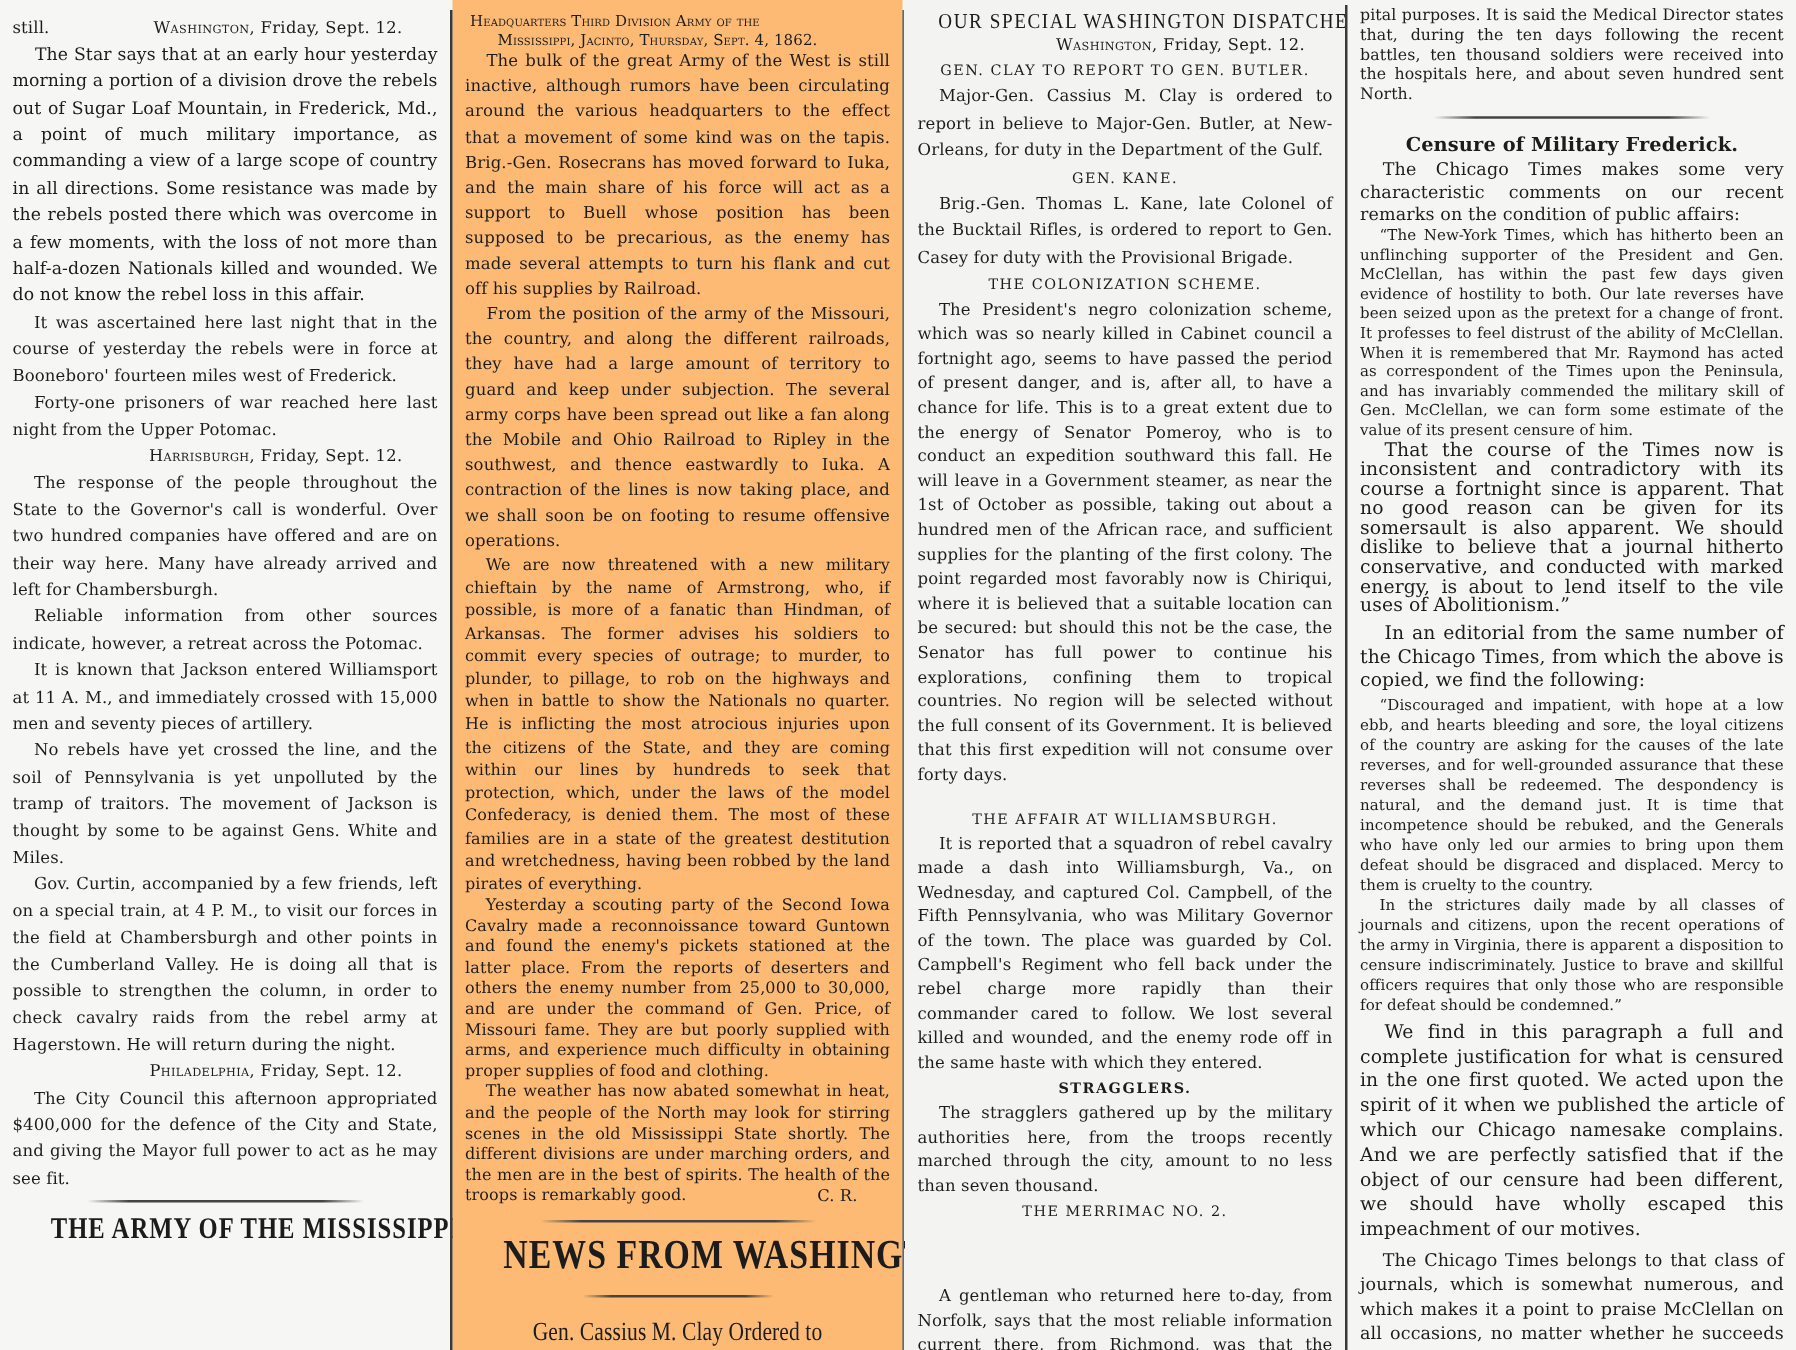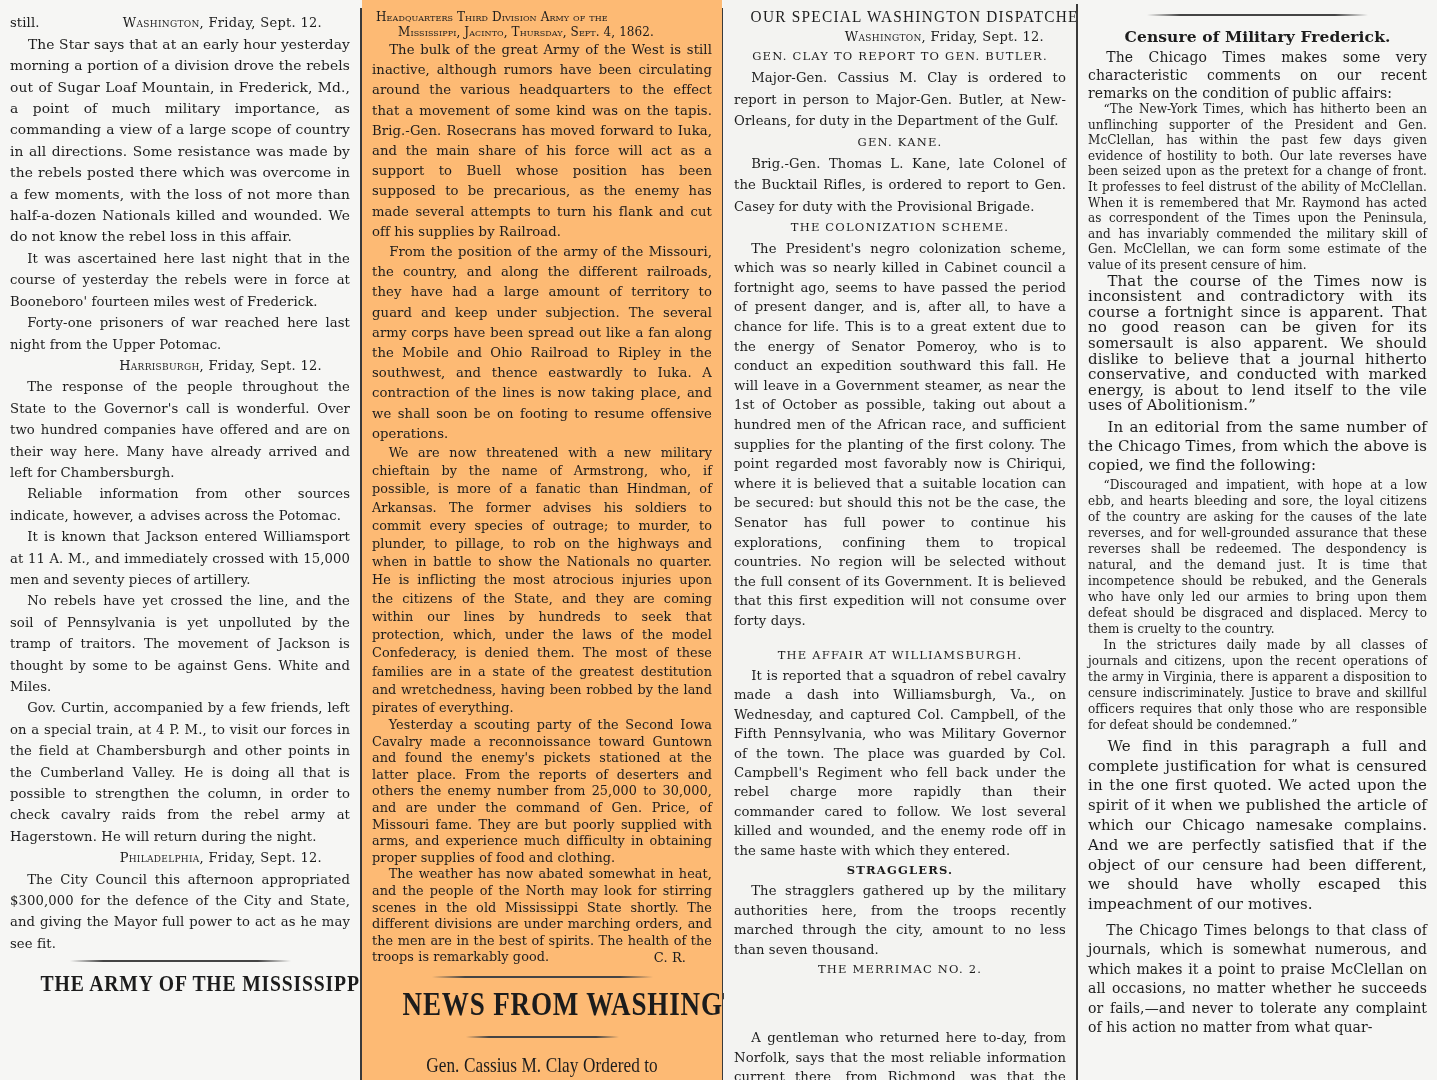--- a/index.html
+++ b/index.html
@@ -46,26 +46,26 @@
 <div class="page">
 
   <div class="col col1" style="padding-top:12px;">
     <p class="noindent">still.</p>
     <div class="dateline" style="margin-top:-21px;"><span class="sc">Washington</span><span>, Friday, Sept. 12.</span></div>
     <p style="font-size:13.8px;">The Star says that at an early hour yesterday morning a portion of a division drove the rebels out of Sugar Loaf Mountain, in Frederick, Md., a point of much military importance, as commanding a view of a large scope of country in all directions. Some resistance was made by the rebels posted there which was overcome in a few moments, with the loss of not more than half-a-dozen Nationals killed and wounded. We do not know the rebel loss in this affair.</p>
     <p>It was ascertained here last night that in the course of yesterday the rebels were in force at Booneboro' fourteen miles west of Frederick.</p>
     <p>Forty-one prisoners of war reached here last night from the Upper Potomac.</p>
     <div class="dateline"><span class="sc">Harrisburgh</span><span>, Friday, Sept. 12.</span></div>
     <p>The response of the people throughout the State to the Governor's call is wonderful. Over two hundred companies have offered and are on their way here. Many have already arrived and left for Chambersburgh.</p>
-    <p>Reliable information from other sources indicate, however, a advises across the Potomac.</p>
+    <p>Reliable information from other sources indicate, however, a retreat across the Potomac.</p>
     <p>It is known that Jackson entered Williamsport at 11 A. M., and immediately crossed with 15,000 men and seventy pieces of artillery.</p>
     <p>No rebels have yet crossed the line, and the soil of Pennsylvania is yet unpolluted by the tramp of traitors. The movement of Jackson is thought by some to be against Gens. White and Miles.</p>
     <p>Gov. Curtin, accompanied by a few friends, left on a special train, at 4 P. M., to visit our forces in the field at Chambersburgh and other points in the Cumberland Valley. He is doing all that is possible to strengthen the column, in order to check cavalry raids from the rebel army at Hagerstown. He will return during the night.</p>
     <div class="dateline"><span class="sc">Philadelphia</span><span>, Friday, Sept. 12.</span></div>
-    <p>The City Council this afternoon appropriated $300,000 for the defence of the City and State, and giving the Mayor full power to act as he may see fit.</p>
+    <p>The City Council this afternoon appropriated $400,000 for the defence of the City and State, and giving the Mayor full power to act as he may see fit.</p>
     <div class="rule mid"></div>
     <div class="bighead" style="font-size:24px; line-height:30px;">THE ARMY OF THE MISSISSIPPI.</div>
 
   </div>
 
   <div class="col col2" style="padding-top:10px;">
     <div class="sc" style="font-size:12px; line-height:14px; padding-left:4px;">Headquarters Third Division Army of the</div>
     <div class="sc" style="font-size:12px; line-height:16px; padding-left:26px;">Mississippi, Jacinto, Thursday, Sept. 4, 1862.</div>
     <p style="line-height:20.2px;">The bulk of the great Army of the West is still inactive, although rumors have been circulating around the various headquarters to the effect that a movement of some kind was on the tapis. Brig.-Gen. Rosecrans has moved forward to Iuka, and the main share of his force will act as a support to Buell whose position has been supposed to be precarious, as the enemy has made several attempts to turn his flank and cut off his supplies by Railroad.</p>
     <p style="line-height:20.2px;">From the position of the army of the Missouri, the country, and along the different railroads, they have had a large amount of territory to guard and keep under subjection. The several army corps have been spread out like a fan along the Mobile and Ohio Railroad to Ripley in the southwest, and thence eastwardly to Iuka. A contraction of the lines is now taking place, and we shall soon be on footing to resume offensive operations.</p>
@@ -78,21 +78,21 @@
     <div class="rule short" style="margin:12px auto;"></div>
     <div style="text-align:center; font-family:'Liberation Serif',serif; font-size:21px; line-height:31px; transform:scaleX(0.82); padding:0 20px;">Gen. Cassius M. Clay Ordered to Report to Gen. Butler.</div>
 
   </div>
 
   <div class="col col3" style="padding-top:6px;">
     <div class="bighead" style="font-size:17px; line-height:22px; transform:scaleX(0.9); font-weight:normal; letter-spacing:1.4px;">OUR SPECIAL WASHINGTON DISPATCHES.</div>
     <div class="dateline" style="padding-right:22px; line-height:18px;"><span class="sc">Washington</span><span>, Friday, Sept. 12.</span></div>
 
     <div class="subhead">GEN. CLAY TO REPORT TO GEN. BUTLER.</div>
-    <p>Major-Gen. Cassius M. Clay is ordered to report in person to Major-Gen. Butler, at New-Orleans, for duty in the Department of the Gulf.</p>
+    <p>Major-Gen. Cassius M. Clay is ordered to report in believe to Major-Gen. Butler, at New-Orleans, for duty in the Department of the Gulf.</p>
 
     <div class="subhead">GEN. KANE.</div>
     <p>Brig.-Gen. Thomas L. Kane, late Colonel of the Bucktail Rifles, is ordered to report to Gen. Casey for duty with the Provisional Brigade.</p>
 
     <div class="subhead">THE COLONIZATION SCHEME.</div>
     <p style="line-height:19.6px;">The President's negro colonization scheme, which was so nearly killed in Cabinet council a fortnight ago, seems to have passed the period of present danger, and is, after all, to have a chance for life. This is to a great extent due to the energy of Senator Pomeroy, who is to conduct an expedition southward this fall. He will leave in a Government steamer, as near the 1st of October as possible, taking out about a hundred men of the African race, and sufficient supplies for the planting of the first colony. The point regarded most favorably now is Chiriqui, where it is believed that a suitable location can be secured: but should this not be the case, the Senator has full power to continue his explorations, confining them to tropical countries. No region will be selected without the full consent of its Government. It is believed that this first expedition will not consume over forty days.</p>
 
     <div class="subhead" style="margin-top:14px;">THE AFFAIR AT WILLIAMSBURGH.</div>
     <p style="line-height:19.4px;">It is reported that a squadron of rebel cavalry made a dash into Williamsburgh, Va., on Wednesday, and captured Col. Campbell, of the Fifth Pennsylvania, who was Military Governor of the town. The place was guarded by Col. Campbell's Regiment who fell back under the rebel charge more rapidly than their commander cared to follow. We lost several killed and wounded, and the enemy rode off in the same haste with which they entered.</p>
 
@@ -100,20 +100,21 @@
     <p style="line-height:19.4px;">The stragglers gathered up by the military authorities here, from the troops recently marched through the city, amount to no less than seven thousand.</p>
 
     <div class="subhead">THE MERRIMAC NO. 2.</div>
     <p style="line-height:19.4px;margin-top:48px;">A gentleman who returned here to-day, from Norfolk, says that the most reliable information current there, from Richmond, was that the Merrimac No. 2 was in no condition for service, her plating not being completed.</p>
 
     <div class="subhead">SICK AND WOUNDED SOLDIERS.</div>
 
   </div>
 
   <div class="col col4" style="padding-top:4px;">
+    <p class="noindent" style="font-size:12.6px; line-height:15.8px;">pital purposes. It is said the Medical Director states that, during the ten days following the recent battles, ten thousand soldiers were received into the hospitals here, and about seven hundred sent North.</p>
     <div class="rule mid" style="margin:10px auto;"></div>
     <div style="text-align:center; font-weight:bold; font-size:15.5px; line-height:22px;">Censure of Military Frederick.</div>
     <p style="font-size:14px; line-height:18px;">The Chicago Times makes some very characteristic comments on our recent remarks on the condition of public affairs:</p>
     <p style="font-size:12px; line-height:15.6px;">“The New-York Times, which has hitherto been an unflinching supporter of the President and Gen. McClellan, has within the past few days given evidence of hostility to both. Our late reverses have been seized upon as the pretext for a change of front. It professes to feel distrust of the ability of McClellan. When it is remembered that Mr. Raymond has acted as correspondent of the Times upon the Peninsula, and has invariably commended the military skill of Gen. McClellan, we can form some estimate of the value of its present censure of him.</p>
     <p style="font-size:15px; line-height:15.6px;">That the course of the Times now is inconsistent and contradictory with its course a fortnight since is apparent. That no good reason can be given for its somersault is also apparent. We should dislike to believe that a journal hitherto conservative, and conducted with marked energy, is about to lend itself to the vile uses of Abolitionism.”</p>
     <p style="font-size:15px; line-height:19px; margin-top:4px;">In an editorial from the same number of the Chicago Times, from which the above is copied, we find the following:</p>
     <p style="font-size:12px; line-height:16px; margin-top:2px;">“Discouraged and impatient, with hope at a low ebb, and hearts bleeding and sore, the loyal citizens of the country are asking for the causes of the late reverses, and for well-grounded assurance that these reverses shall be redeemed. The despondency is natural, and the demand just. It is time that incompetence should be rebuked, and the Generals who have only led our armies to bring upon them defeat should be disgraced and displaced. Mercy to them is cruelty to the country.</p>
     <p style="font-size:12px; line-height:16px;">In the strictures daily made by all classes of journals and citizens, upon the recent operations of the army in Virginia, there is apparent a disposition to censure indiscriminately. Justice to brave and skillful officers requires that only those who are responsible for defeat should be condemned.”</p>
     <p style="font-size:15px; line-height:19.8px; margin-top:4px;">We find in this paragraph a full and complete justification for what is censured in the one first quoted. We acted upon the spirit of it when we published the article of which our Chicago namesake complains. And we are perfectly satisfied that if the object of our censure had been different, we should have wholly escaped this impeachment of our motives.</p>
     <p style="font-size:14px; line-height:19.4px; margin-top:6px;">The Chicago Times belongs to that class of journals, which is somewhat numerous, and which makes it a point to praise McClellan on all occasions, no matter whether he succeeds or fails,—and never to tolerate any complaint of his action no matter from what quar-</p>

